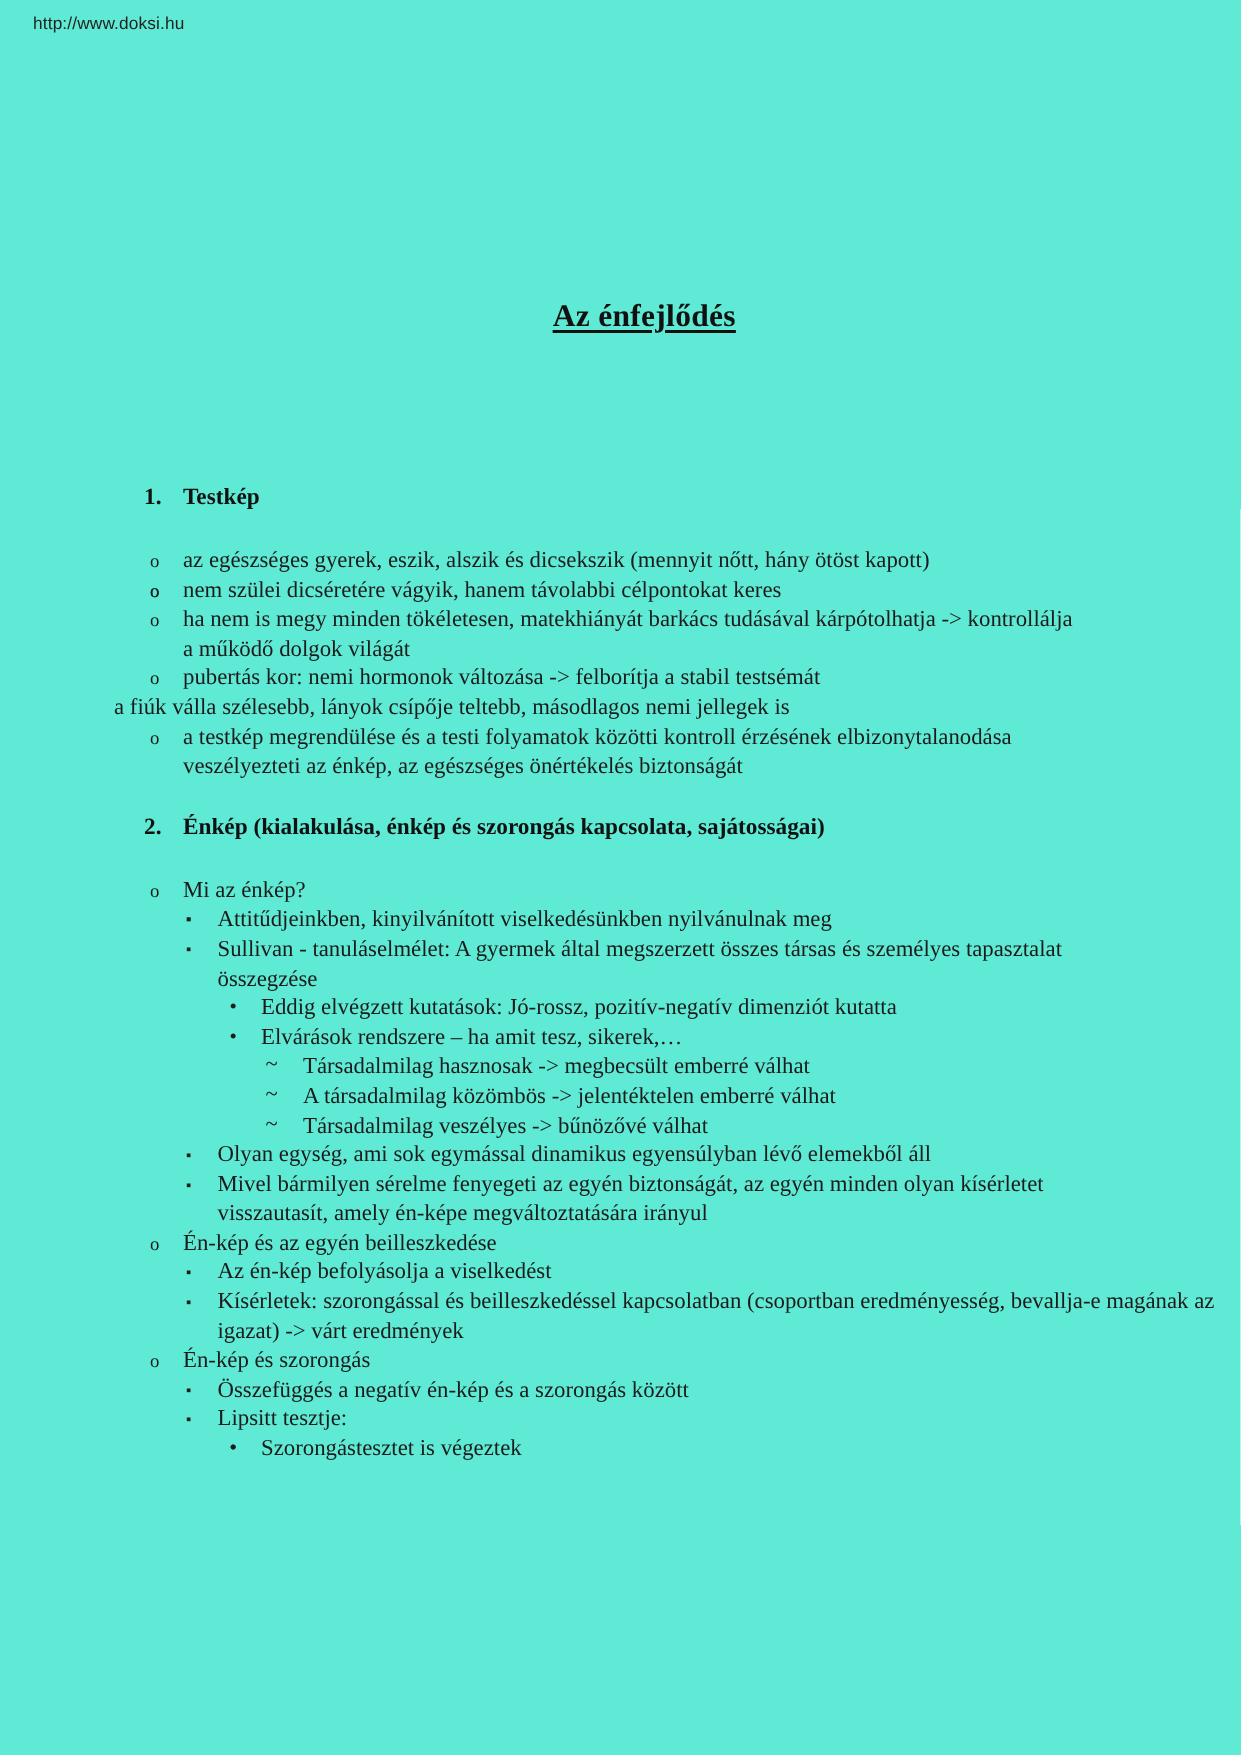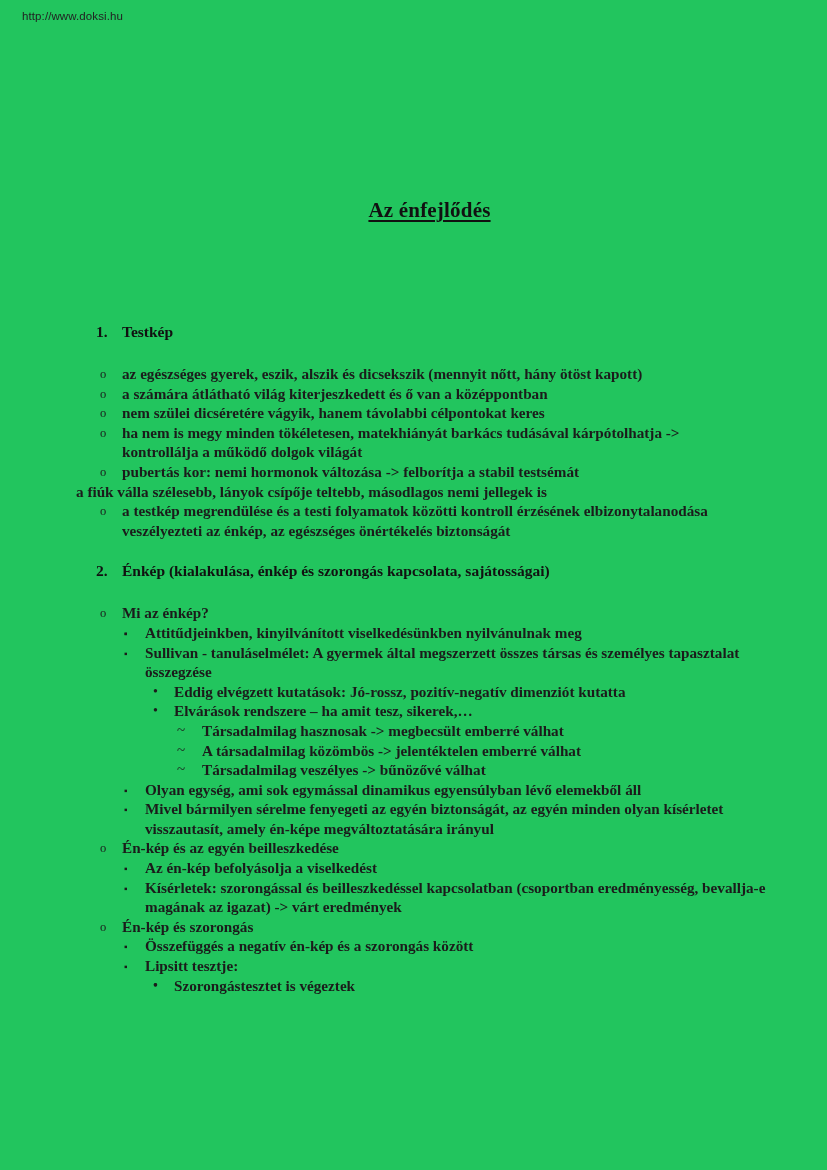--- a/index.html
+++ b/index.html
@@ -12,21 +12,21 @@
     height: 1170px;
     position: relative;
     font-family: "Liberation Serif", "DejaVu Serif", serif;
     color: #1a1a1a;
     overflow: hidden;
   }
 
   .page {
     position: absolute;
     inset: 0;
-    background: #22c55e;
+    background: #5eead4;
   }
 
   
   .doc-header {
     position: absolute;
     top: 10px;
     left: 22px;
     font-family: "Liberation Sans", "DejaVu Sans", sans-serif;
     font-size: 11.5px;
     color: #222;
@@ -91,21 +91,21 @@
     padding: 0;
   }
   li.item > .marker {
     position: absolute;
     top: 0;
     font-size: 15.2px;
     line-height: 19.6px;
     color: #1b1b1b;
     user-select: none;
   }
-  li.item > .txt { display: block; font-weight: bold; }
+  li.item > .txt { display: block; }
 
   
   li.l1 { padding-left: 122px; }
   li.l1 > .marker { left: 100px; font-size: 12.5px; line-height: 21px; }
 
   
   li.l2 { padding-left: 145px; }
   li.l2 > .marker { left: 124px; font-size: 10px; line-height: 21.5px; }
 
   
@@ -144,21 +144,20 @@
       </div>
       <div class="section-gap"></div>
 
       <ul class="lvl">
         <li class="item l1 w-wide">
           <span class="marker">o</span>
           <span class="txt">az egészséges gyerek, eszik, alszik és dicsekszik (mennyit nőtt, hány ötöst kapott)</span>
         </li>
         <li class="item l1 w-wide">
           <span class="marker">o</span>
-          <span class="txt">a számára átlátható világ kiterjeszkedett és ő van a középpontban</span>
         </li>
         <li class="item l1 w-wide">
           <span class="marker">o</span>
           <span class="txt">nem szülei dicséretére vágyik, hanem távolabbi célpontokat keres</span>
         </li>
         <li class="item l1 w-wide">
           <span class="marker">o</span>
           <span class="txt">ha nem is megy minden tökéletesen, matekhiányát barkács tudásával kárpótolhatja -&gt; kontrollálja a működő dolgok világát</span>
         </li>
         <li class="item l1 w-wide">

